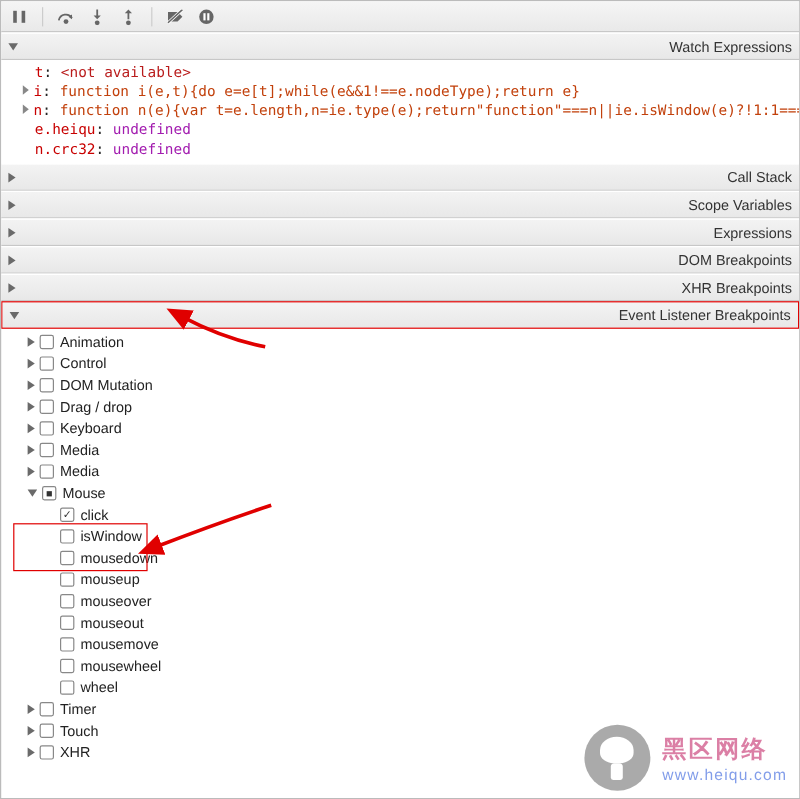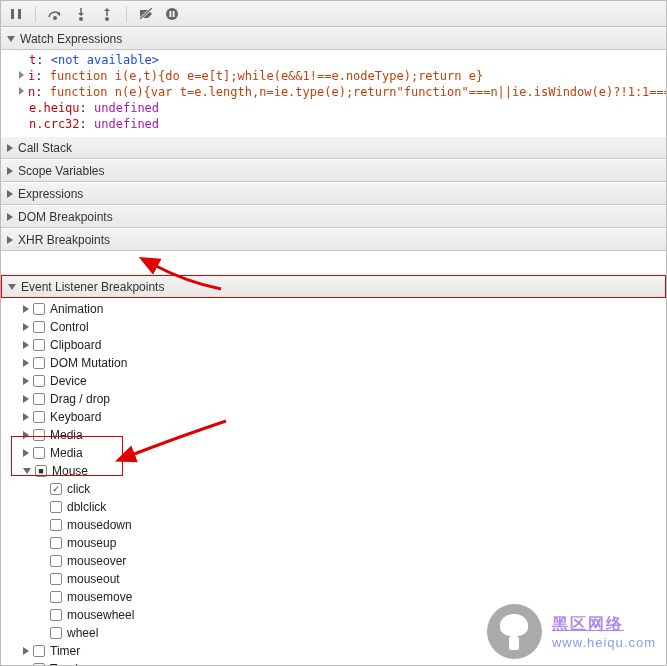--- a/index.html
+++ b/index.html
@@ -44,20 +44,21 @@
     
     .panel-header {
       display: flex;
       align-items: center;
       height: 23px;
       background: linear-gradient(#f3f3f3, #e8e8e8);
       border-bottom: 1px solid #c7c7c7;
       border-top: 1px solid #fff;
       padding: 0 6px;
       cursor: pointer;
+      justify-content: space-between;
     }
     .disclosure {
       width: 0; height: 0;
       margin-right: 5px;
       flex-shrink: 0;
     }
     .disclosure.right {
       border-top: 4px solid transparent;
       border-bottom: 4px solid transparent;
       border-left: 6px solid #6a6a6a;
@@ -75,21 +76,21 @@
     .code-line {
       font-family: "Consolas", "Menlo", monospace;
       font-size: 12px;
       padding: 1px 0 1px 18px;
       white-space: nowrap;
       overflow: hidden;
       color: #222;
     }
     .code-line .key { color: #c80000; }
     .code-line .undef { color: #a21caf; }
-    .code-line .na { color: #1d4ed8; }
+    .code-line .na { color: #b91c1c; }
     .code-line .fn { color: #c2410c; }
     .disc-in {
       display: inline-block;
       width: 0; height: 0;
       border-top: 4px solid transparent;
       border-bottom: 4px solid transparent;
       border-left: 5px solid #888;
       margin-right: 4px;
       vertical-align: 1px;
     }
@@ -110,21 +111,21 @@
       margin-right: 5px;
       flex-shrink: 0;
       display: flex;
       align-items: center;
       justify-content: center;
       font-size: 9px;
       color: #333;
       background: #fff;
     }
     .tree-row .label { color: #222; }
-    .highlight-hdr { border: 1.5px solid #e00000; margin-top: 24px; }
+    .highlight-hdr { border: 1.5px solid #e00000; }
     .highlight-grp {
       position: absolute;
       border: 1.5px solid #e00000;
       pointer-events: none;
     }
     
     .arrow {
       position: absolute;
       pointer-events: none;
     }
@@ -158,21 +159,21 @@
     }
     .watermark .logo::after {
       content: "";
       width: 10px; height: 14px;
       background: #fff;
       border-radius: 3px 3px 2px 2px;
       position: absolute;
       bottom: 9px;
     }
     .watermark .brand { text-align: left; }
-    .watermark .brand .cn { font-size: 16px; font-weight: bold; color: #6d28d9; letter-spacing: 2px; text-decoration: underline; }
+    .watermark .brand .cn { font-size: 20px; font-weight: bold; color: #be185d; letter-spacing: 2px; }
     .watermark .brand .url { font-size: 13px; color: #1d4ed8; letter-spacing: 1px; }
   </style>
 </head>
 <body>
 
 <div class="toolbar">
   <div class="tb-btn">
     <svg width="12" height="12">
         <rect x="1" y="1" width="3" height="10" fill="#666"></rect>
         <rect x="8" y="1" width="3" height="10" fill="#666"></rect>
@@ -276,31 +277,21 @@
       <span class="label">Animation</span>
     </div>
     <div class="tree-row">
       <span class="disclosure right"></span>
       <span class="cbx"></span>
       <span class="label">Control</span>
     </div>
     <div class="tree-row">
       <span class="disclosure right"></span>
       <span class="cbx"></span>
-      <span class="label">Clipboard</span>
-    </div>
-    <div class="tree-row">
-      <span class="disclosure right"></span>
-      <span class="cbx"></span>
       <span class="label">DOM Mutation</span>
-    </div>
-    <div class="tree-row">
-      <span class="disclosure right"></span>
-      <span class="cbx"></span>
-      <span class="label">Device</span>
     </div>
     <div class="tree-row">
       <span class="disclosure right"></span>
       <span class="cbx"></span>
       <span class="label">Drag / drop</span>
     </div>
     <div class="tree-row">
       <span class="disclosure right"></span>
       <span class="cbx"></span>
       <span class="label">Keyboard</span>
@@ -321,21 +312,21 @@
       <span class="label">Mouse</span>
     </div>
     <div class="tree-row level2 nodisc">
       <span style="display: inline-block; width: 49px;"></span>
       <span class="cbx">✓</span>
       <span class="label">click</span>
     </div>
     <div class="tree-row level2 nodisc">
       <span style="display: inline-block; width: 49px;"></span>
       <span class="cbx"></span>
-      <span class="label">dblclick</span>
+      <span class="label">isWindow</span>
     </div>
     <div class="tree-row level2 nodisc">
       <span style="display: inline-block; width: 49px;"></span>
       <span class="cbx"></span>
       <span class="label">mousedown</span>
     </div>
     <div class="tree-row level2 nodisc">
       <span style="display: inline-block; width: 49px;"></span>
       <span class="cbx"></span>
       <span class="label">mouseup</span>

